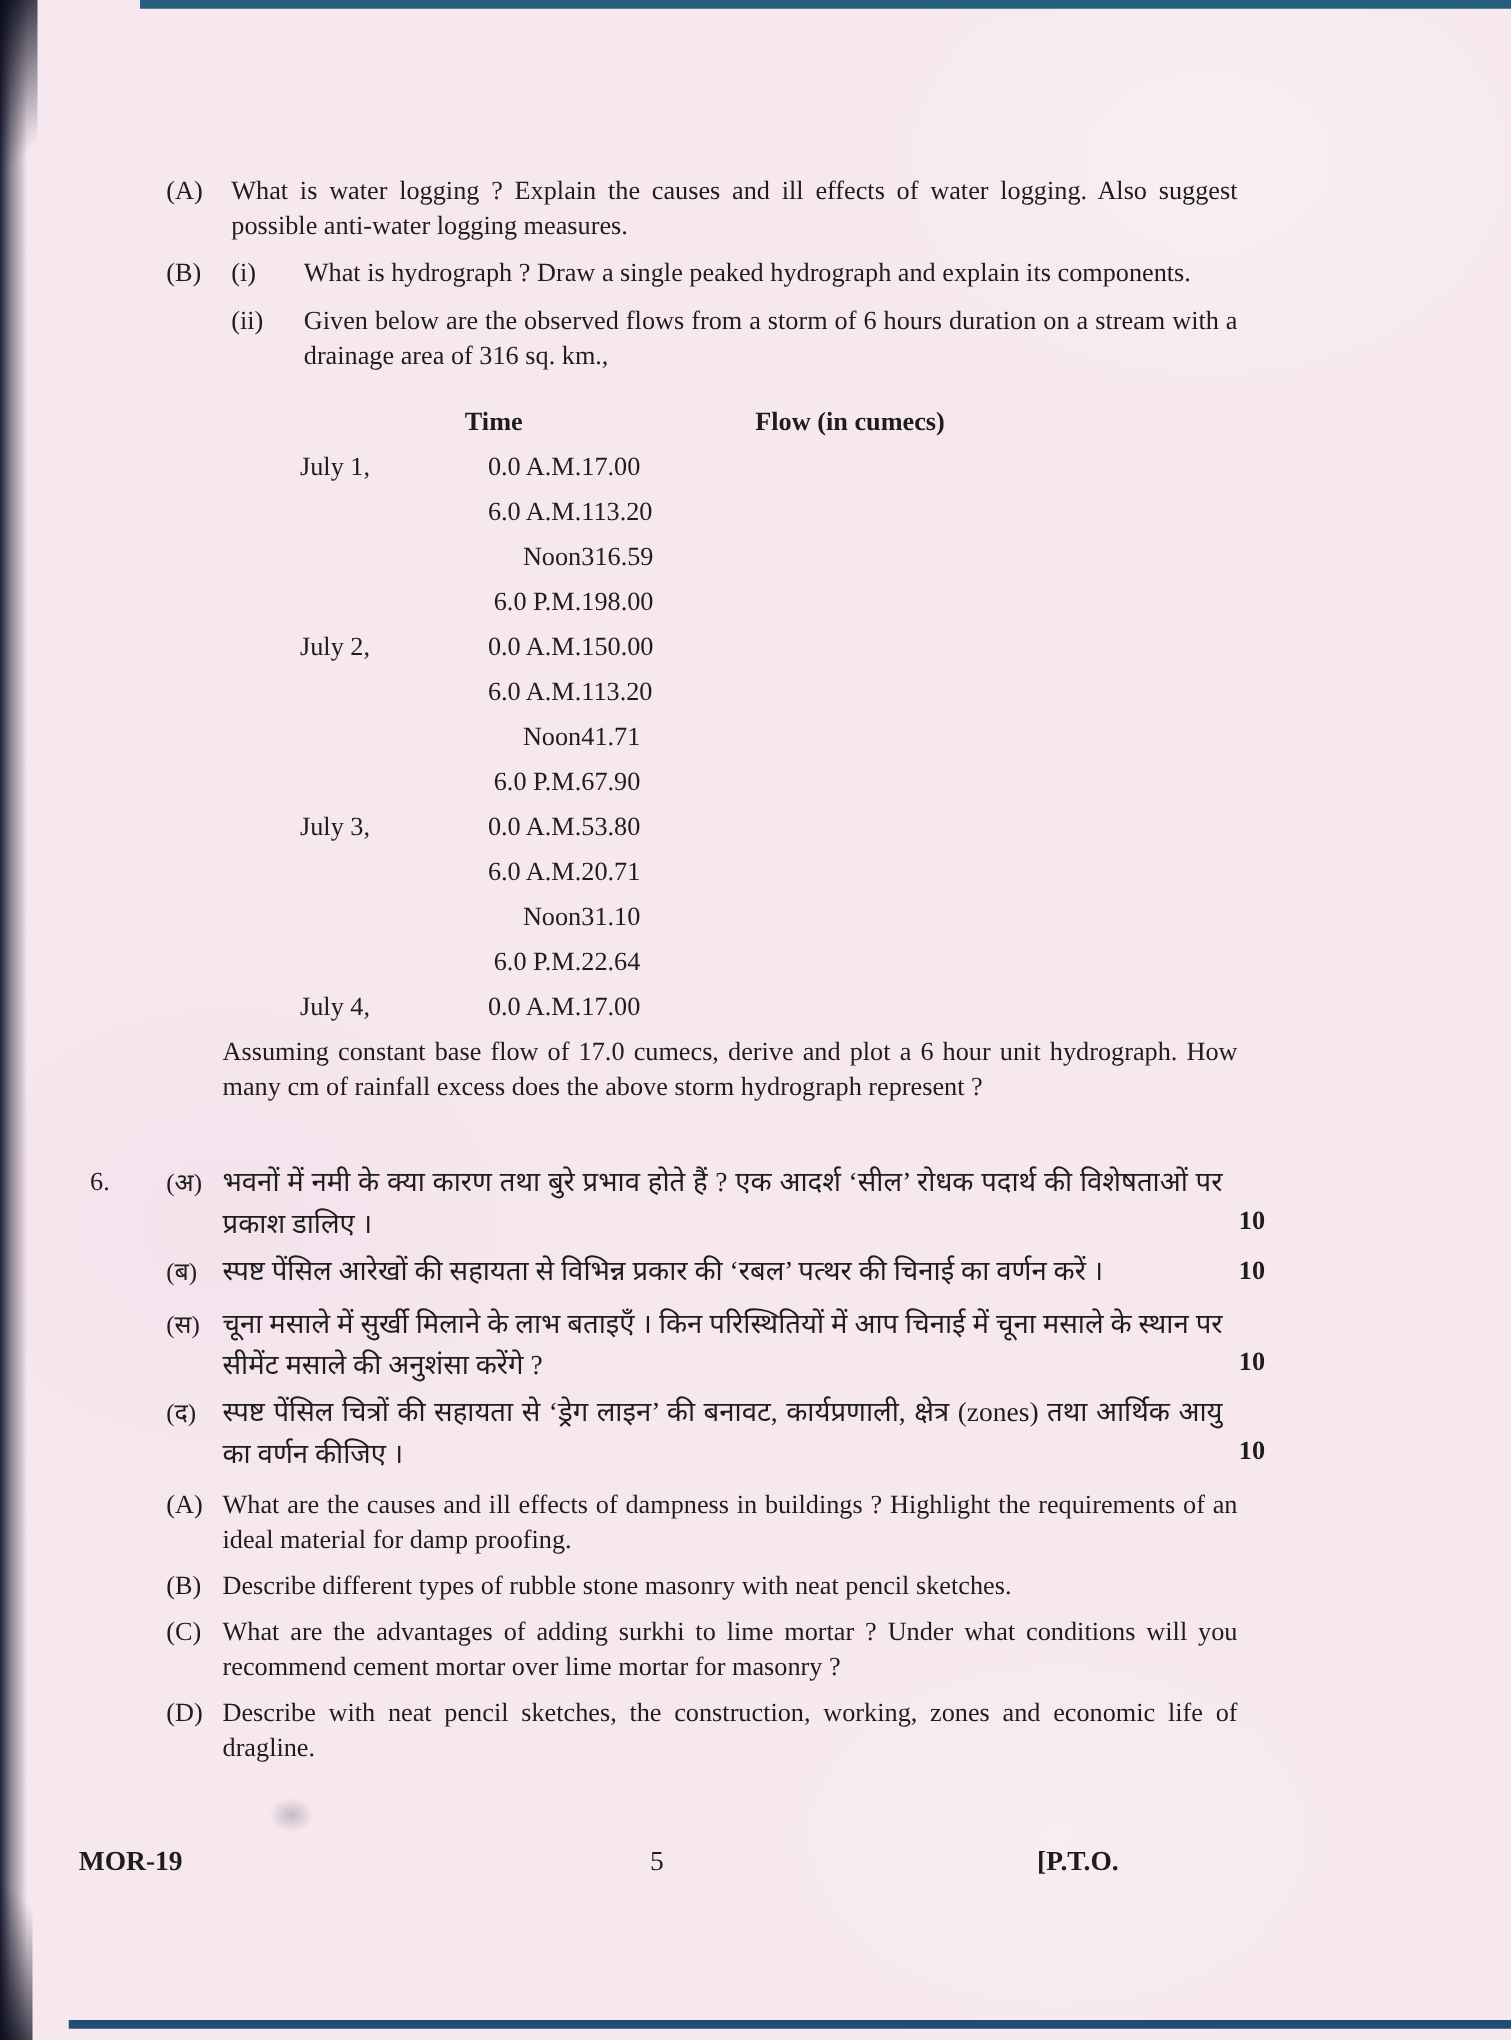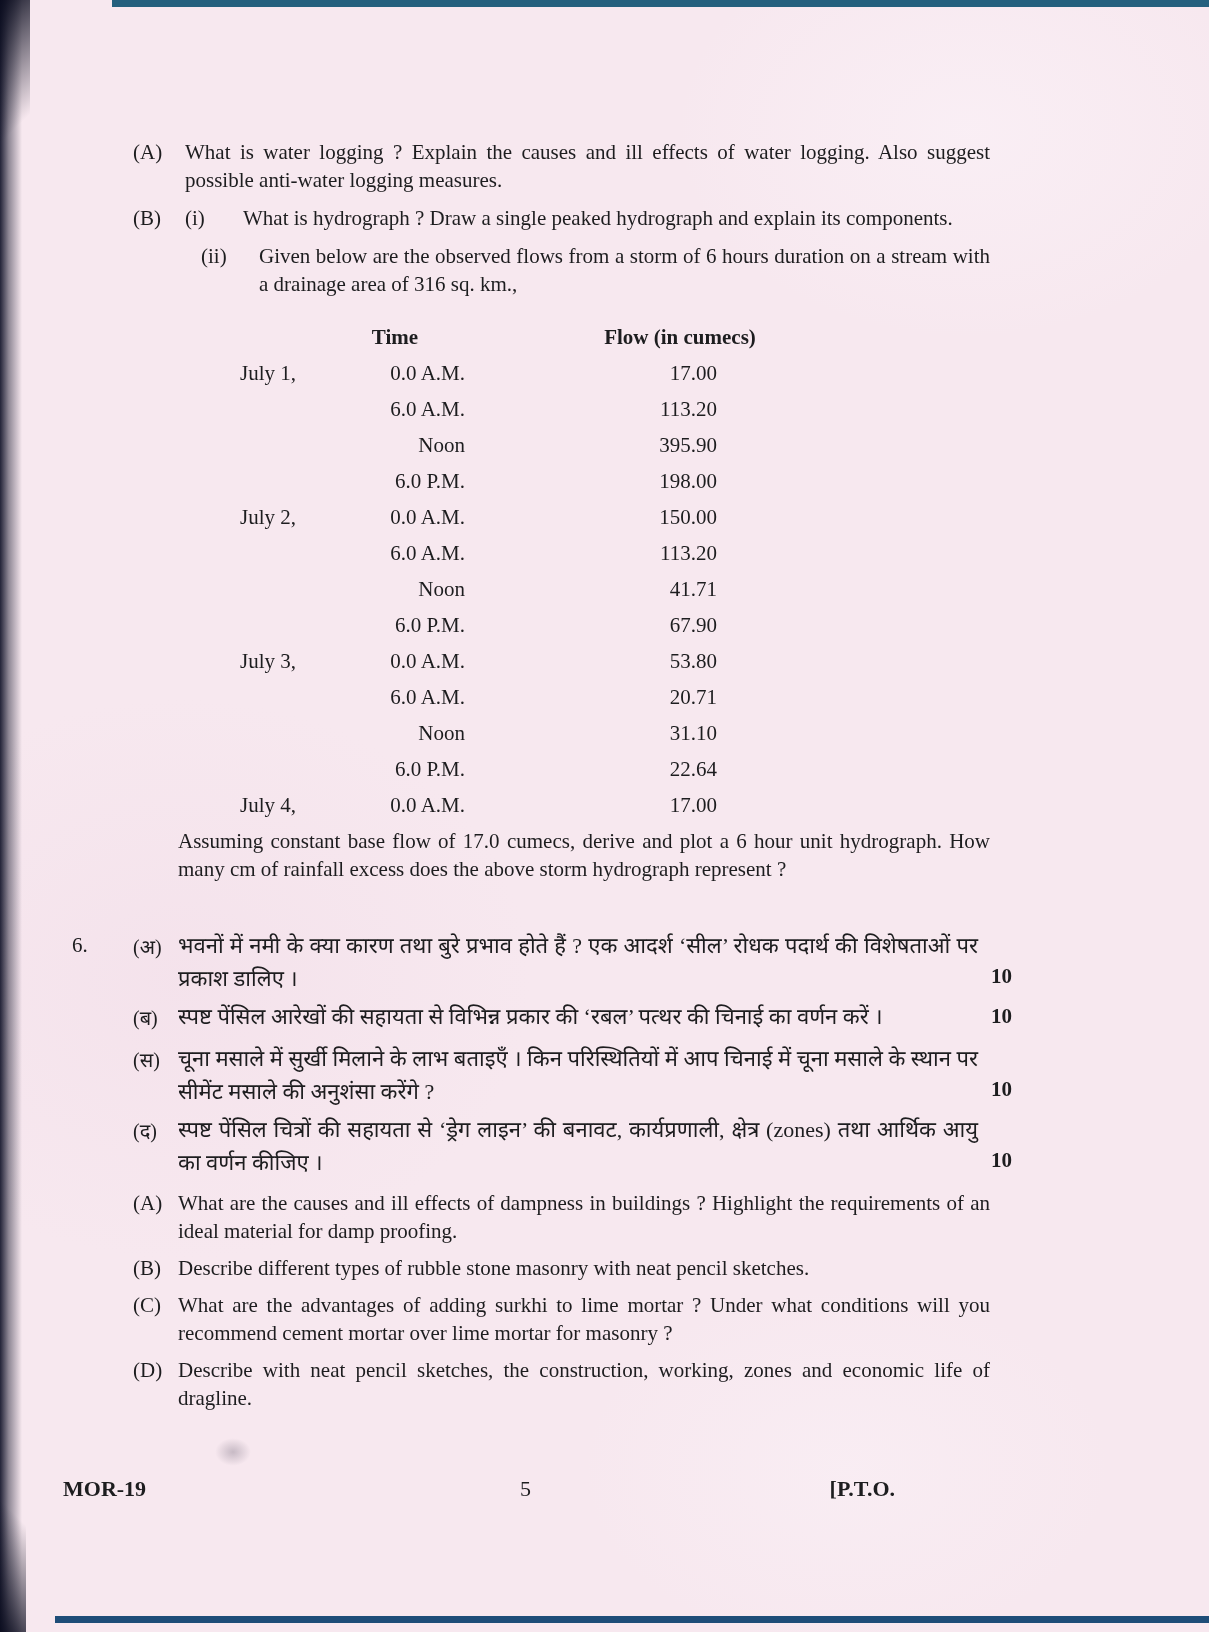--- a/index.html
+++ b/index.html
@@ -39,36 +39,36 @@
   }
   .smudge {
     position:absolute; left:215px; top:1438px; width:36px; height:28px;
     background:radial-gradient(ellipse at center, rgba(110,100,118,0.35), rgba(110,100,118,0) 70%);
   }
   .content {
     position:absolute; left:133px; top:138px; width:879px;
     font-size:21px; line-height:28px;
   }
   .q-row { display:flex; margin-bottom:10px; }
-  .q-row.sub { margin-left:68px; margin-bottom:14px; }
+  .q-row.sub { margin-left:52px; margin-bottom:14px; }
   .lbl  { flex:0 0 52px; }
   .lbl-i{ flex:0 0 58px; }
   .txt  { flex:1; text-align:justify; margin-right:22px; }
 
   table.flow-table {
     border-collapse:collapse;
     margin:21px 0 4px 107px;
   }
   table.flow-table th, table.flow-table td {
     padding:0; font-size:21px; line-height:36px; vertical-align:top;
   }
   th { font-weight:700; }
   .col-date { width:85px;  text-align:left; }
   .col-time { width:140px; text-align:right; }
-  .col-flow { width:430px; text-align:right; padding-right:178px !important; }
+  .col-flow { width:430px; text-align:left; padding-right:178px !important; }
   th.col-time { text-align:center; }
   th.col-flow { text-align:center; padding-right:0 !important; }
 
   .closing {
     margin:4px 22px 0 45px;
     text-align:justify;
   }
 
   .q6 { position:relative; margin-top:46px; }
   .q-num {
@@ -143,21 +143,21 @@
             <td class="col-flow">17.00</td>
           </tr>
           <tr>
             <td class="col-date"></td>
             <td class="col-time">6.0 A.M.</td>
             <td class="col-flow">113.20</td>
           </tr>
           <tr>
             <td class="col-date"></td>
             <td class="col-time">Noon</td>
-            <td class="col-flow">395.90</td>
+            <td class="col-flow">316.59</td>
           </tr>
           <tr>
             <td class="col-date"></td>
             <td class="col-time">6.0 P.M.</td>
             <td class="col-flow">198.00</td>
           </tr>
           <tr>
             <td class="col-date">July 2,</td>
             <td class="col-time">0.0 A.M.</td>
             <td class="col-flow">150.00</td>

